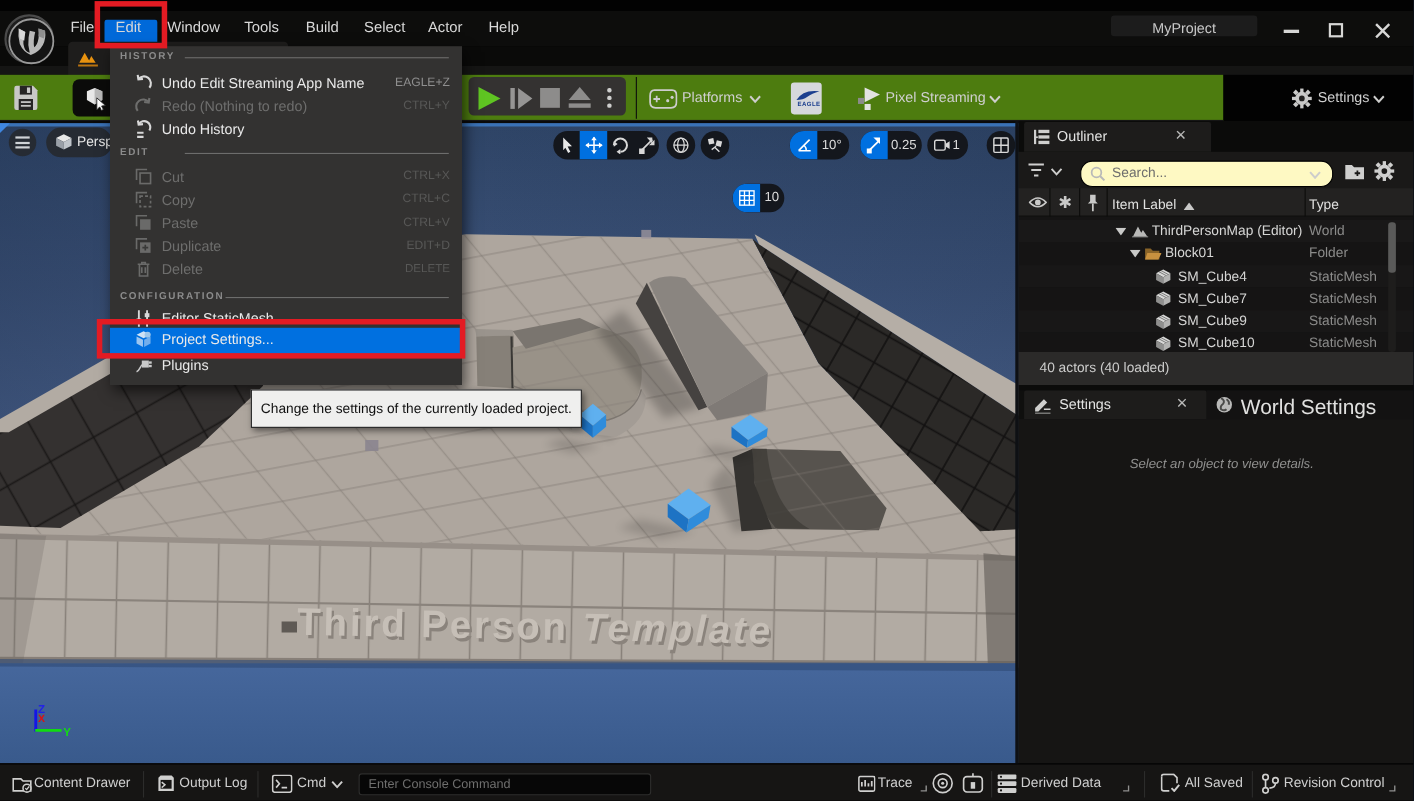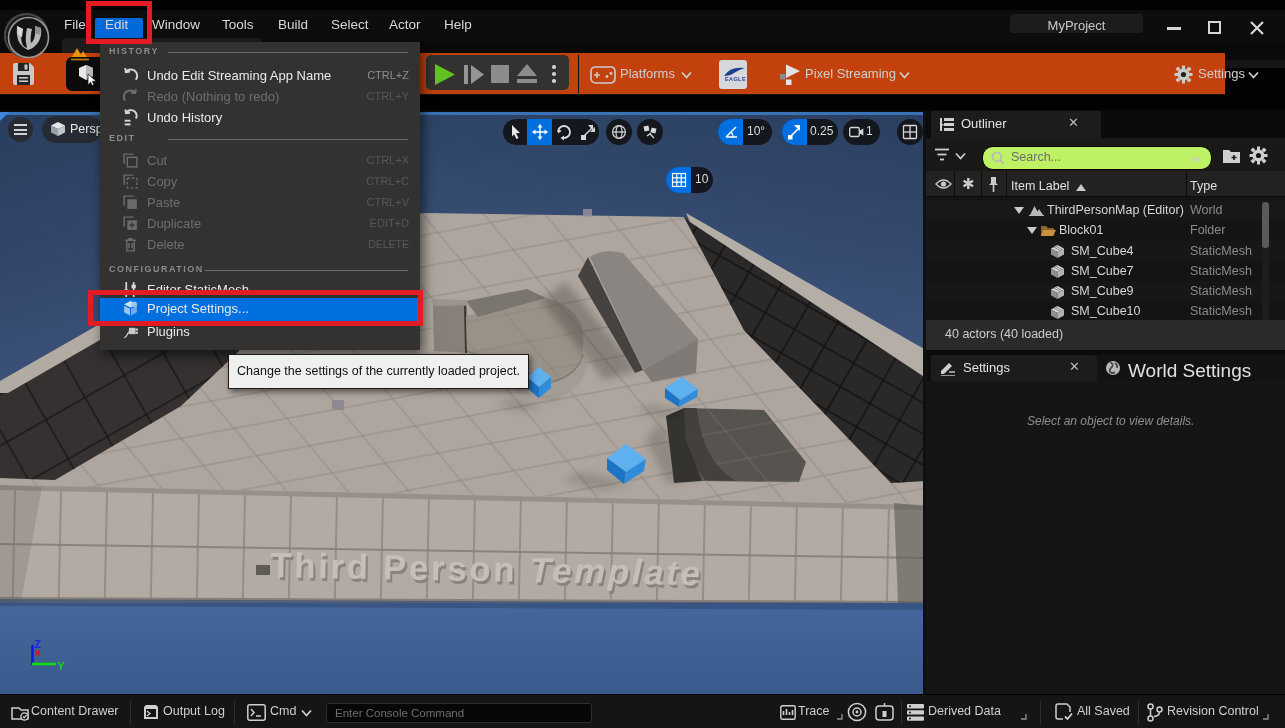--- a/index.html
+++ b/index.html
@@ -12,21 +12,21 @@
   .menuitem { position:absolute; top:0; height:32px; line-height:30px; color:#d8d8d8; font-size:13.5px; }
   #logo { position:absolute; left:4px; top:13px; width:45px; height:45px; border-radius:50%;
      background:radial-gradient(circle at 35% 30%, #262626, #0c0c0c 70%); border:2px solid #4a4a4a; z-index:30; }
   #edithl { position:absolute; left:95px; top:8px; width:48px; height:28px; background:#0069d9; border-radius:2px; }
   #myproject { position:absolute; left:1010px; top:14px; width:133px; height:19px; background:#1c1c1c;
      border-radius:3px; color:#c9c9c9; font-size:13px; text-align:center; line-height:24px; }
   
   #tabrow { position:absolute; left:0; top:42px; width:1285px; height:26px; background:#0a0a09; }
   #leveltab { position:absolute; left:62px; top:38px; width:200px; height:30px; background:#1e1d1c; border-radius:4px 4px 0 0; }
   
-  #toolbar { position:absolute; left:0; top:53px; width:1225px; height:42px; background:#c2410c; border-bottom:1px solid #151515;}
+  #toolbar { position:absolute; left:0; top:68px; width:1112px; height:42px; background:#4d7c0f; border-bottom:1px solid #151515;}
   .tsep { position:absolute; top:70px; width:1px; height:38px; background:#0e0e0d; }
   .tlabel { color:#cfcfcf; font-size:13px; }
   
   #viewport { position:absolute; left:0; top:110px; width:926px; height:584px; background:#3a577e; }
   
   #rpanel { position:absolute; left:926px; top:110px; width:359px; height:584px; background:#0f0f0e; }
   
   #statusbar { position:absolute; left:0; top:694px; width:1285px; height:34px; background:#161514; border-top:1px solid #000; }
   .sbtext { color:#cfcfcf; font-size:12.5px; }
   .ssep { position:absolute; top:700px; width:1px; height:24px; background:#2c2c2b; }
@@ -466,21 +466,21 @@
     <svg class="abs" style="left:8px;top:38px;" width="18" height="14" viewBox="0 0 18 14">
       <g stroke="#cfcfce" stroke-width="1.8">
           <line x1="1" y1="1.5" x2="15" y2="1.5"></line>
           <line x1="3.5" y1="6.5" x2="12.5" y2="6.5"></line>
           <line x1="6" y1="11.5" x2="10" y2="11.5"></line>
         </g>
     </svg>
     <svg class="abs" style="left:29px;top:42px;" width="11" height="8" viewBox="0 0 11 8">
         <polyline points="1,1.5 5.5,6.5 10,1.5" fill="none" stroke="#cdcdcc" stroke-width="1.8"></polyline>
       </svg>
-    <div class="abs" style="left:56px;top:36px;width:230px;height:24px;border-radius:11px;background:#bef264;border:1px solid #000;">
+    <div class="abs" style="left:56px;top:36px;width:230px;height:24px;border-radius:11px;background:#fef9c3;border:1px solid #000;">
       <svg class="abs" style="left:8px;top:4px;" width="14" height="14" viewBox="0 0 14 14">
           <circle cx="5.8" cy="5.8" r="4.4" fill="none" stroke="#b9b9b8" stroke-width="1.6"></circle>
           <line x1="9" y1="9" x2="13" y2="13" stroke="#b9b9b8" stroke-width="1.8"></line>
         </svg>
       <span class="abs" style="left:28px;top:3px;font-size:12.5px;color:#6e6e6d;">Search...</span>
       <svg class="abs" style="left:207px;top:8px;" width="11" height="8" viewBox="0 0 11 8">
           <polyline points="1,1.5 5.5,6.5 10,1.5" fill="none" stroke="#cdcdcc" stroke-width="1.8"></polyline>
         </svg>
     </div>
     <svg class="abs" style="left:296px;top:37px;" width="19" height="17" viewBox="0 0 19 17">
@@ -696,21 +696,21 @@
 
   <div id="dropdown">
     <div class="mhead" style="left:9px;top:4px;">HISTORY</div>
     <div class="mline" style="left:68px;top:10px;width:240px;"></div>
     <div class="mrow" style="top:23px;">
       <svg class="micon" viewBox="0 0 16 16">
           <path d="M13,12 A5.5,5.5 0 1 0 3.6,4.6" fill="none" stroke="#d8d8d8" stroke-width="1.8"></path>
           <polyline points="3,1 3.6,4.9 7.5,4.4" fill="none" stroke="#d8d8d8" stroke-width="1.8"></polyline>
         </svg>
       <span class="txt">Undo Edit Streaming App Name</span>
-        <span class="sc">CTRL+Z</span>
+        <span class="sc">EAGLE+Z</span>
     </div>
     <div class="mrow dis" style="top:44px;">
       <svg class="micon" viewBox="0 0 16 16">
           <path d="M3,12 A5.5,5.5 0 1 1 12.4,4.6" fill="none" stroke="#6e6e6d" stroke-width="1.8"></path>
           <polyline points="13,1 12.4,4.9 8.5,4.4" fill="none" stroke="#6e6e6d" stroke-width="1.8"></polyline>
         </svg>
       <span class="txt">Redo (Nothing to redo)</span>
         <span class="sc">CTRL+Y</span>
     </div>
     <div class="mrow" style="top:65px;">

